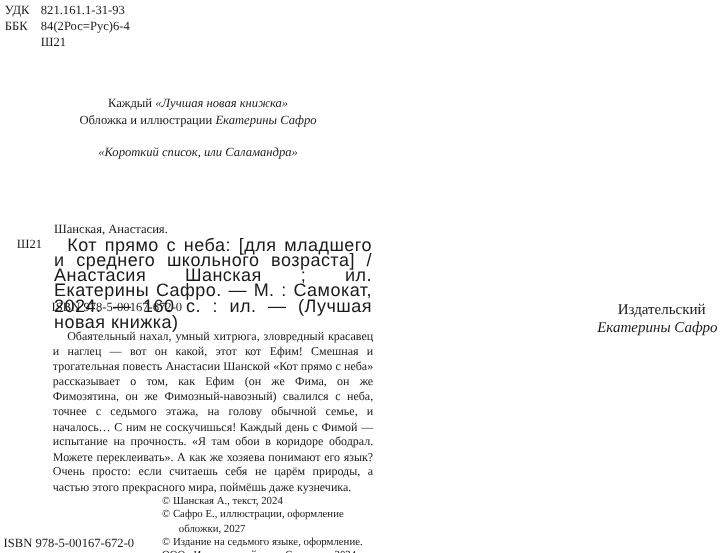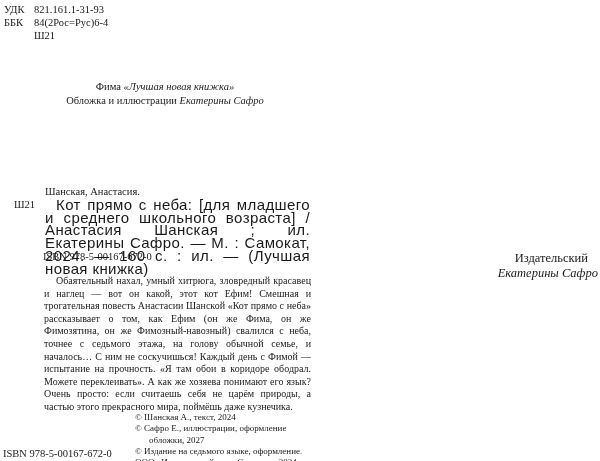--- a/index.html
+++ b/index.html
@@ -39,25 +39,26 @@
     <span class="k">ББК</span>
     <span>84(2Рос=Рус)6-4</span>
   </div>
   <div class="row">
     <span class="k"></span>
     <span>Ш21</span>
   </div>
 </div>
 
 <div class="abs center-block series">
-  <div><span>Фима </span><i>«Лучшая новая книжка»</i></div>
+  <div><span>Каждый </span><i>«Лучшая новая книжка»</i></div>
   <div><span>Обложка и иллюстрации </span><i>Екатерины Сафро</i></div>
 </div>
 
 <div class="abs center-block thanks">
+  <div><i>«Короткий список, или Саламандра»</i></div>
 </div>
 
 <div class="abs biblio">
   <div class="author">Шанская, Анастасия.</div>
   <div class="entry">
     <div class="code">Ш21</div>
     <div class="desc">Кот прямо с неба: [для младшего и среднего школьного возраста] / Анастасия Шанская ; ил. Екатерины Сафро. — М. : Самокат, 2024. — 160 с. : ил. — (Лучшая новая книжка)</div>
   </div>
 </div>
 

